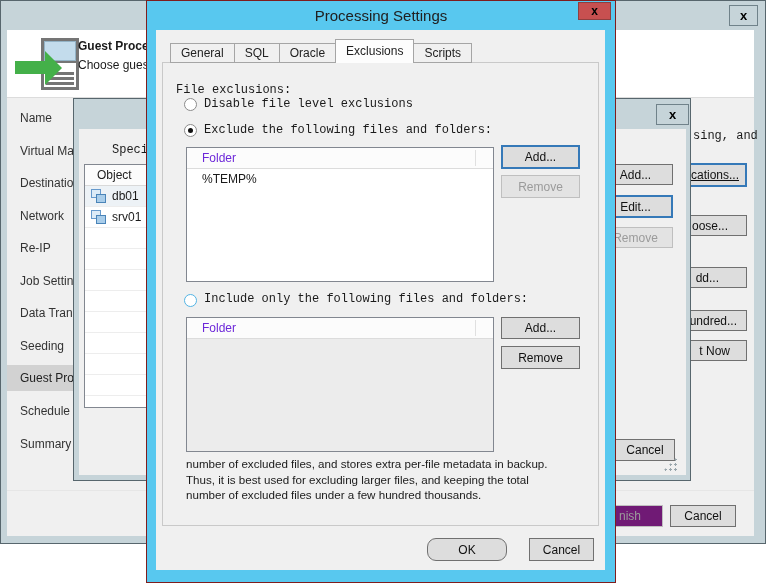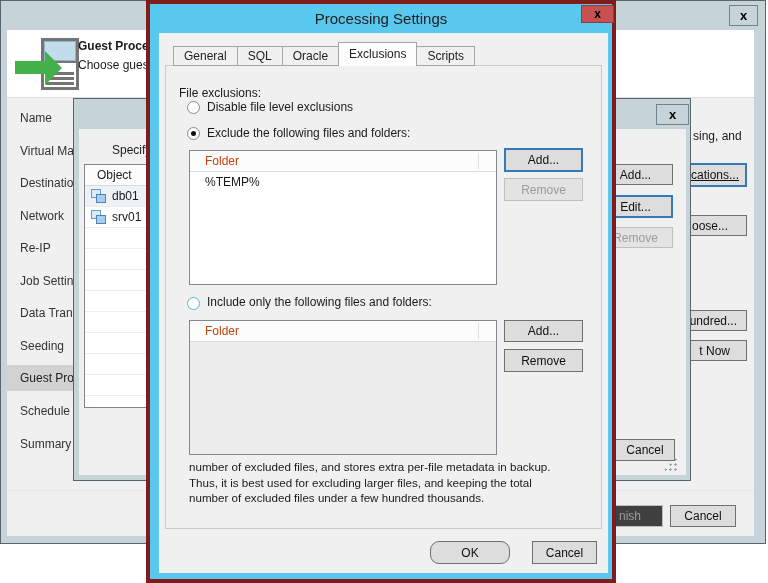--- a/index.html
+++ b/index.html
@@ -32,21 +32,21 @@
     border-radius:50%; background:#111;
   }
   .radio.cyan { border-color:#53b4e4; }
 
   .winx {
     position:absolute; border:1px solid #70828a; background:transparent;
     display:flex; align-items:center; justify-content:center;
     font-weight:bold; font-size:13px; color:#000;
   }
 
-  .label { position:absolute; white-space:nowrap; }
+  .label { position:absolute; white-space:nowrap;font-family:Liberation Mono, monospace; }
 
   
   #wizard {
     left:0; top:18; width:766px; height:544px;
     background:#c6d4d9; border:1px solid #57666d; z-index:1;
   }
   #wiz-content { position:absolute; left:6px; top:29px; width:747px; height:506px; background:#f0f0f0; }
   #wiz-header { position:absolute; left:0; top:0; width:100%; height:68px; background:#fff; border-bottom:1px solid #dcdcdc; }
   #wiz-title { position:absolute; left:71px; top:9px; font-weight:bold; white-space:nowrap; }
   #wiz-subtitle { position:absolute; left:71px; top:28px; white-space:nowrap; }
@@ -91,42 +91,42 @@
   .grip {
     position:absolute; right:9px; bottom:4px; width:14px; height:14px;
     background-image:radial-gradient(#98a5ab 1.1px, transparent 1.3px);
     background-size:5px 5px;
     clip-path:polygon(100% 0, 100% 100%, 0 100%);
   }
 
   
   #front {
     left:146px; top:0; width:470px; height:583px;
-    background:#58c8ef; border:4px solid #7f1d1d; z-index:3;
+    background:#58c8ef; border:1px solid #7f1d1d; z-index:3;
   }
   #front-title { position:absolute; left:0; top:6px; width:100%; text-align:center; font-size:15px; color:#202020; }
   #front-x {
     position:absolute; left:431px; top:1px; width:33px; height:18px;
     background:#c75050; border:1px solid #8f3f3f;
     display:flex; align-items:center; justify-content:center;
     font-weight:bold; font-size:12px; color:#000;
   }
   #fd-panel { position:absolute; left:9px; top:29px; width:449px; height:540px; background:#f0f0f0; }
 
   #tabs { position:absolute; left:14px; top:9px; height:24px; display:flex; align-items:flex-end; z-index:2; }
   .tab {
     height:20px; line-height:19px; padding:0 10px; background:#f0f0f0;
     border:1px solid #a5a5a5; margin-left:-1px; white-space:nowrap; color:#222;
   }
   .tab:first-child { margin-left:0; }
   .tab.active { height:24px; line-height:22px; background:#fdfdfd; border-bottom:none; position:relative; z-index:3; }
   #tab-page { position:absolute; left:6px; top:32px; width:437px; height:464px; border:1px solid #c9c9c9; z-index:1; }
 
   .listbox { position:absolute; width:308px; height:135px; border:1px solid #828790; background:#fff; }
-  .listbox .hdr { height:21px; line-height:20px; padding-left:15px; border-bottom:1px solid #dcdcdc; background:#fcfcfc; position:relative; color:#c2410c; }
+  .listbox .hdr { height:21px; line-height:20px; padding-left:15px; border-bottom:1px solid #dcdcdc; background:#fcfcfc; position:relative; color:#6d28d9; }
   .listbox .hdr::after { content:""; position:absolute; left:288px; top:2px; bottom:2px; width:1px; background:#e0e0e0; }
   .listbox .row { height:20px; line-height:20px; padding-left:15px; }
   .listbox.gray { background:#ececec; }
 
   .note-line { white-space:nowrap; font-size:11.6px; line-height:15.5px; color:#1a1a1a; }
 </style>
 </head>
 <body>
 
 <div id="canvas">
@@ -161,26 +161,27 @@
       <div class="step" style="top:270px;">Data Tran</div>
       <div class="step" style="top:303px;">Seeding</div>
       <div class="step active" style="top:335px;">Guest Pro</div>
       <div class="step" style="top:368px;">Schedule</div>
       <div class="step" style="top:401px;">Summary</div>
 
       <div class="label" style="left:686px; top:99px;">sing, and</div>
 
       <div class="btn frag focus" style="left:640px; top:133px; width:100px; height:24px; padding-right:6px;text-decoration:underline;">cations...</div>
       <div class="btn frag" style="left:640px; top:185px; width:100px; height:21px; padding-right:18px;">oose...</div>
+      <div class="btn frag" style="left:640px; top:237px; width:100px; height:21px; padding-right:27px;">dd...</div>
       <div class="btn frag" style="left:640px; top:280px; width:100px; height:21px; padding-right:9px;">hundred...</div>
       <div class="btn frag" style="left:640px; top:310px; width:100px; height:21px; padding-right:16px;">t Now</div>
 
       <div class="abs" style="left:0; top:460px; width:100%; border-top:1px solid #e6e6e6;"></div>
 
-      <div class="btn frag disabled" style="left:578px; top:475px; width:78px; height:22px; padding-right:21px; background:#404040;">nish</div>
+      <div class="btn frag disabled" style="left:578px; top:475px; width:78px; height:22px; padding-right:21px; background:#701a75;">nish</div>
       <div class="btn" style="left:663px; top:475px; width:66px; height:22px;">Cancel</div>
     </div>
   </div>
 
   <div id="middle" class="abs">
     <div class="winx" style="left:582px; top:5px; width:33px; height:21px;">x</div>
 
     <div id="mid-content">
       <div class="label" style="left:33px; top:14px;">Specify a</div>
 

